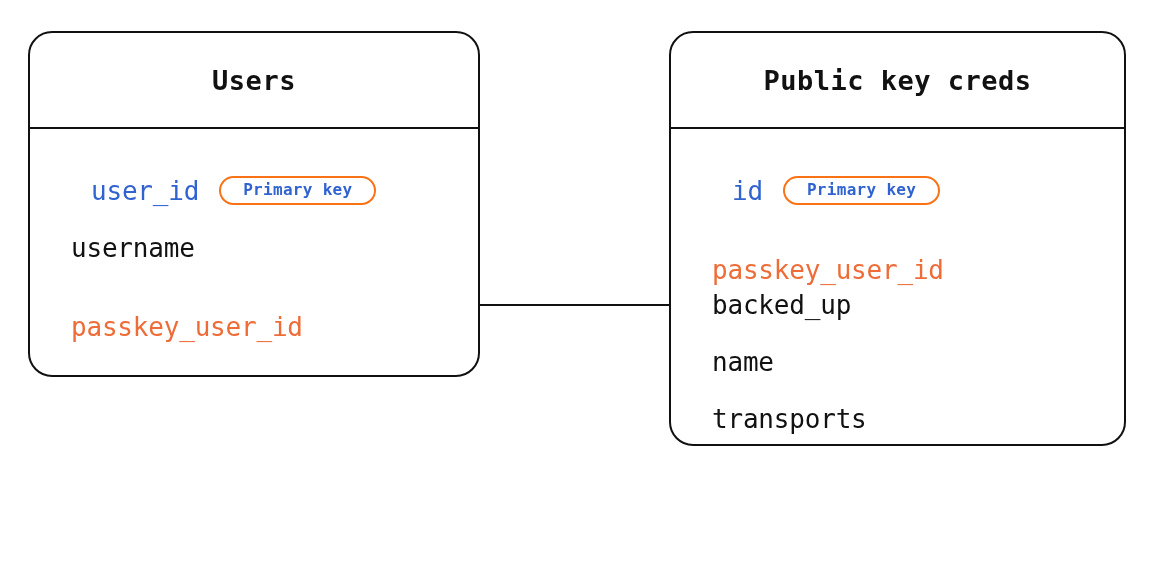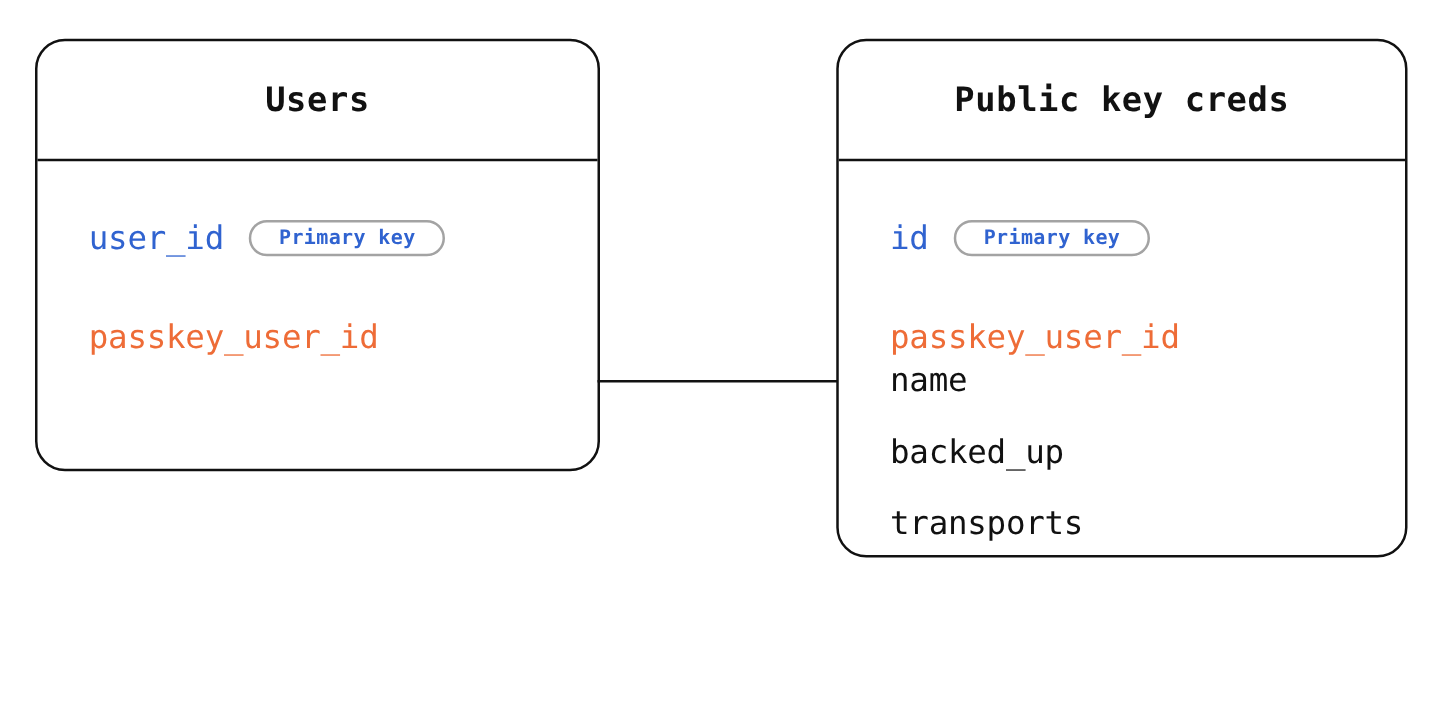--- a/index.html
+++ b/index.html
@@ -67,26 +67,26 @@
     padding-left: 41px;
     box-sizing: border-box;
   }
   .field-name {
     font-family: "DejaVu Sans Mono", "Liberation Mono", monospace;
     font-size: 26px;
     color: #111111;
     white-space: nowrap;
     letter-spacing: -0.2px;
   }
-  .field-name.key   { color: #3063d0; }
+  .field-name.key   { color: #3063d0; margin-left: 20px; }
   .field-name.fk    { color: #ee6c37; margin-top: 45px; }
 
   .pk-badge {
     margin-left: 20px;
-    border: 2px solid #a3a3a3;
+    border: 2px solid #f97316;
     border-radius: 999px;
     color: #3063d0;
     font-family: "DejaVu Sans Mono", "Liberation Mono", monospace;
     font-weight: bold;
     font-size: 16px;
     letter-spacing: 0.3px;
     padding: 4px 22px 5px 22px;
     line-height: 1;
     white-space: nowrap;
     background: #ffffff;
@@ -111,20 +111,23 @@
     <div class="entity-header">
       <div class="entity-title">Users</div>
     </div>
     <div class="entity-fields">
 
       <div class="field-row">
         <span class="field-name key">user_id</span>
         <span class="pk-badge">Primary key</span>
       </div>
 
+      <div class="field-row">
+        <span class="field-name">username</span>
+      </div>
 
       <div class="field-row">
         <span class="field-name fk">passkey_user_id</span>
       </div>
 
     </div>
   </div>
 
   <div id="relationship-connector"></div>
 
@@ -138,25 +141,25 @@
         <span class="field-name key">id</span>
         <span class="pk-badge">Primary key</span>
       </div>
 
 
       <div class="field-row">
         <span class="field-name fk">passkey_user_id</span>
       </div>
 
       <div class="field-row">
-        <span class="field-name">name</span>
+        <span class="field-name">backed_up</span>
       </div>
 
       <div class="field-row">
-        <span class="field-name">backed_up</span>
+        <span class="field-name">name</span>
       </div>
 
       <div class="field-row">
         <span class="field-name">transports</span>
       </div>
 
     </div>
   </div>
 
 </div>

